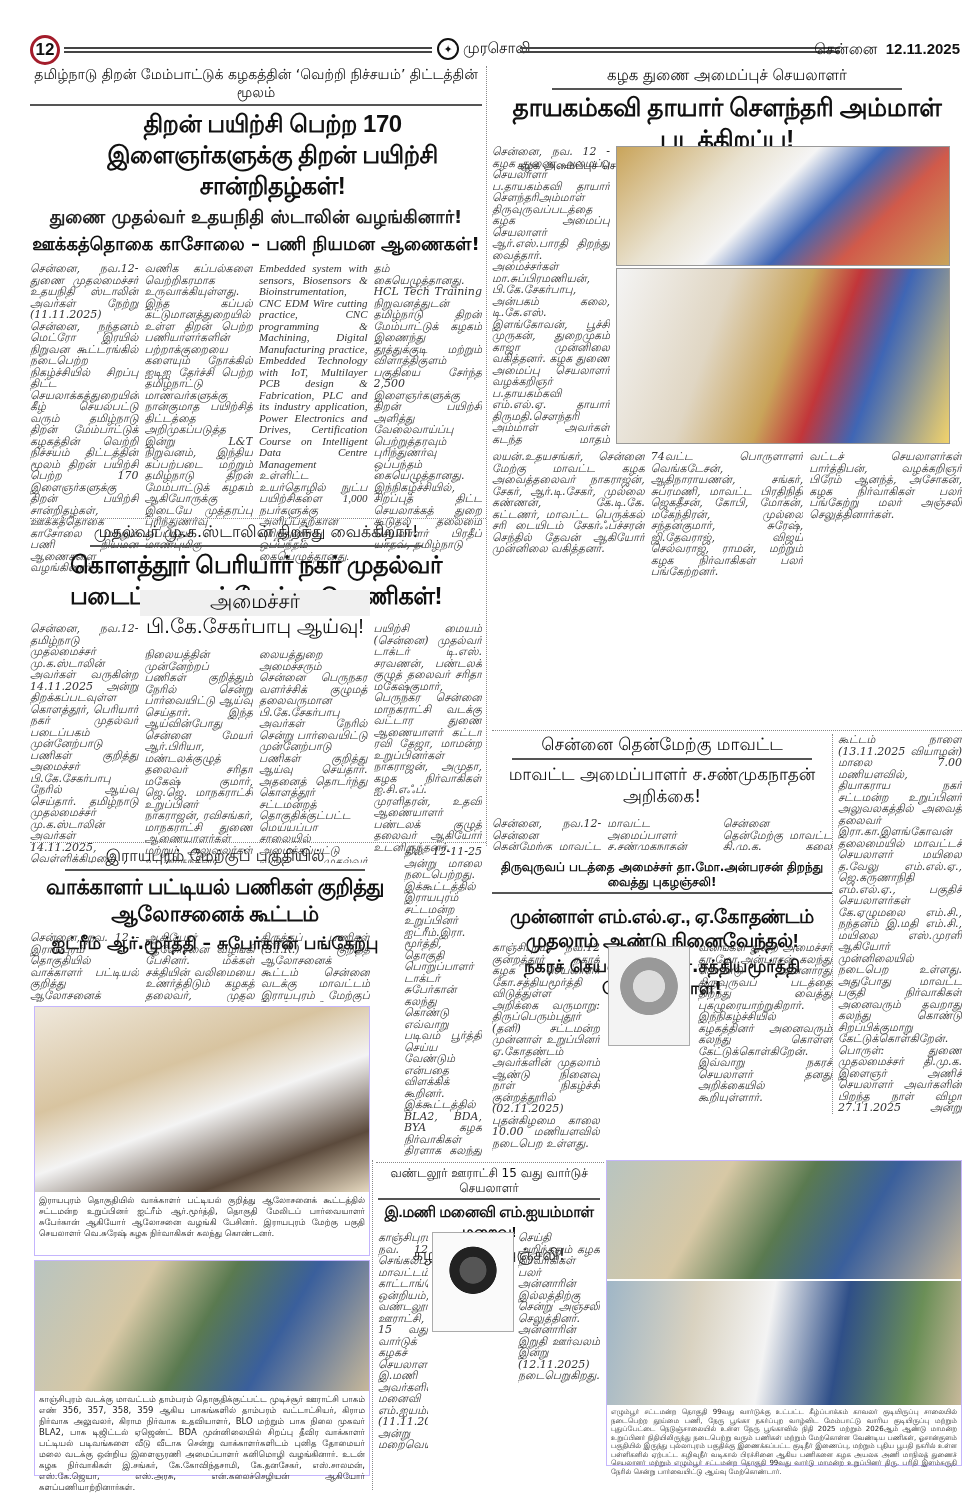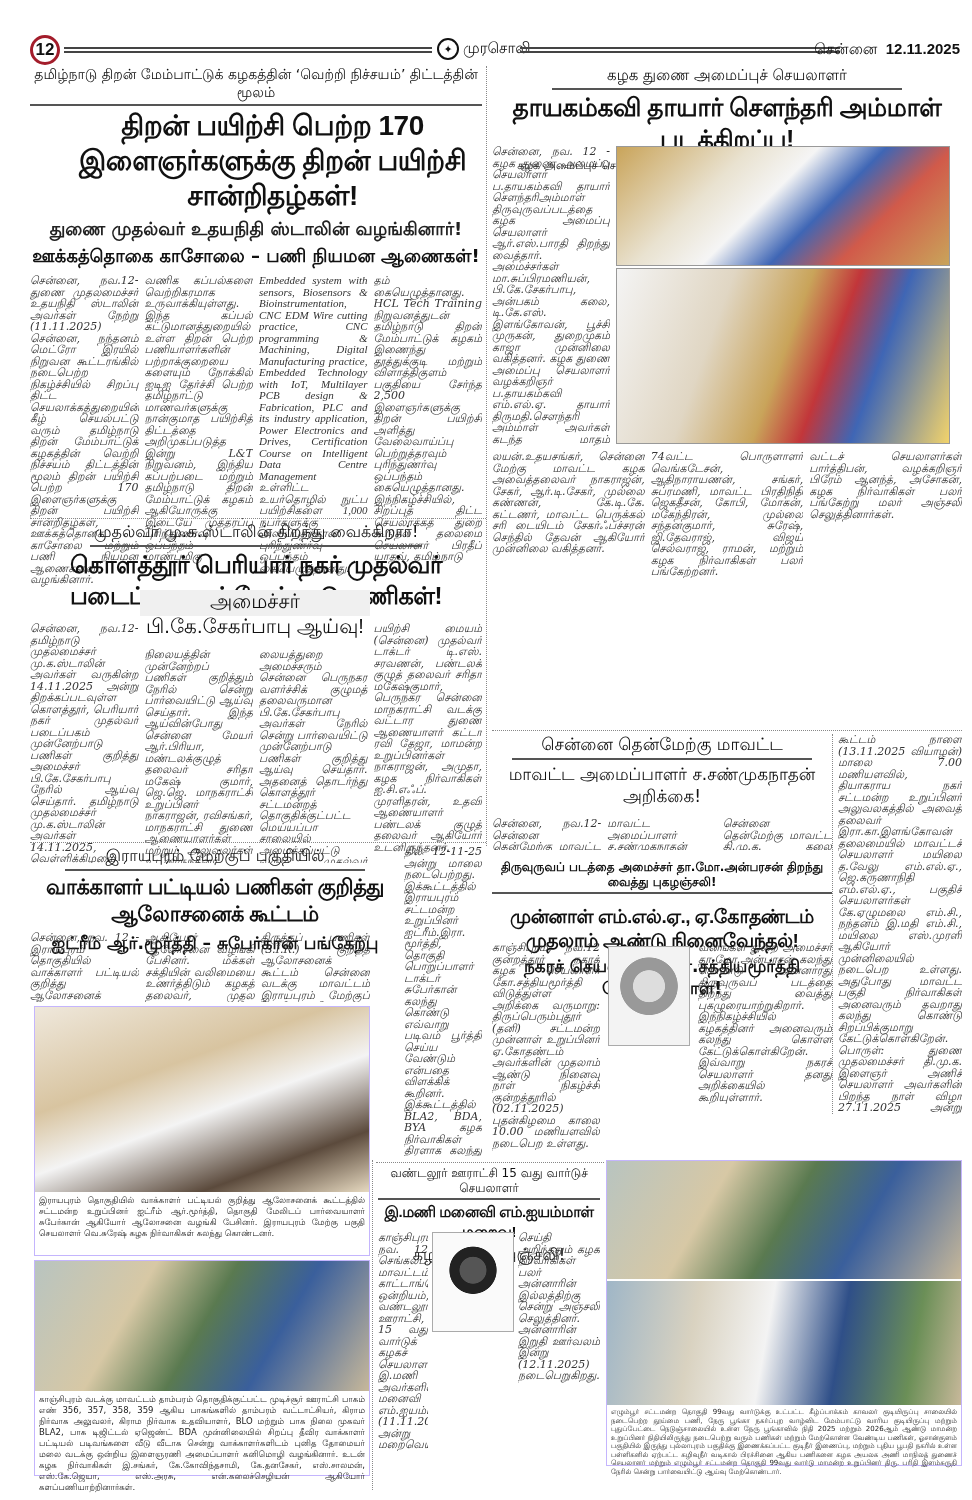--- a/index.html
+++ b/index.html
@@ -41,21 +41,21 @@
   </div>
   <div class="abs rule" style="left:490px; width:320px;"></div>
   <div class="abs dateline">
     <span>சென்னை</span>&nbsp;
     <span style="font-weight:bold;">12.11.2025</span>
   </div>
 </div>
 
 <div class="abs" style="left:30px; top:66px; width:452px; height:445px;">
   <div class="kicker" style="font-size:14px;">தமிழ்நாடு திறன் மேம்பாட்டுக் கழகத்தின் ‘வெற்றி நிச்சயம்’ திட்டத்தின் மூலம்</div>
-  <div class="headline" style="font-size:28px; margin-top:4px;margin-left:33px;">திறன் பயிற்சி பெற்ற 170 இளைஞர்களுக்கு திறன் பயிற்சி சான்றிதழ்கள்!</div>
+  <div class="headline" style="font-size:24px; margin-top:4px;margin-left:33px;">திறன் பயிற்சி பெற்ற 170 இளைஞர்களுக்கு திறன் பயிற்சி சான்றிதழ்கள்!</div>
   <div class="sub" style="font-size:18px; margin-top:3px; color:#222;">துணை முதல்வர் உதயநிதி ஸ்டாலின் வழங்கினார்!</div>
   <div class="sub" style="font-size:18px; margin-top:3px;">ஊக்கத்தொகை காசோலை – பணி நியமன ஆணைகள்!</div>
   <div class="body-cols" style="margin-top:6px; height:325px;">
     <div>சென்னை, நவ.12- துணை முதலமைச்சர் உதயநிதி ஸ்டாலின் அவர்கள் நேற்று (11.11.2025) சென்னை, நந்தனம் மெட்ரோ இரயில் நிறுவன கூட்டரங்கில் நடைபெற்ற நிகழ்ச்சியில் சிறப்பு திட்ட செயலாக்கத்துறையின் கீழ் செயல்பட்டு வரும் தமிழ்நாடு திறன் மேம்பாட்டுக் கழகத்தின் வெற்றி நிச்சயம் திட்டத்தின் மூலம் திறன் பயிற்சி பெற்ற 170 இளைஞர்களுக்கு திறன் பயிற்சி சான்றிதழ்கள், ஊக்கத்தொகை காசோலை மற்றும் பணி நியமன ஆணைகளை வழங்கினார்.</div>
     <div>வணிக கப்பல்களை வெற்றிகரமாக உருவாக்கியுள்ளது. இந்த கப்பல் கட்டுமானத்துறையில் உள்ள திறன் பெற்ற பணியாளர்களின் பற்றாக்குறையை களையும் நோக்கில் ஐடிஐ தேர்ச்சி பெற்ற தமிழ்நாட்டு மாணவர்களுக்கு நான்குமாத பயிற்சித் திட்டத்தை அறிமுகப்படுத்த இன்று L&amp;T நிறுவனம், இந்திய கப்பற்படை மற்றும் தமிழ்நாடு திறன் மேம்பாட்டுக் கழகம் ஆகியோருக்கு இடையே முத்தரப்பு புரிந்துணர்வு ஒப்பந்தம் மாண்புமிகு</div>
     <div style="font-family:'Liberation Serif',serif;">Embedded system with sensors, Biosensors &amp; Bioinstrumentation, CNC EDM Wire cutting practice, CNC programming &amp; Machining, Digital Manufacturing practice, Embedded Technology with IoT, Multilayer PCB design &amp; Fabrication, PLC and its industry application, Power Electronics and Drives, Certification Course on Intelligent Data Centre Management உள்ளிட்ட உயர்தொழில் நுட்ப பயிற்சிகளை 1,000 நபர்களுக்கு அளிப்பதற்கான புரிந்துணர்வு ஒப்பந்தம் கையெழுத்தானது.</div>
     <div>தம் கையெழுத்தானது. HCL Tech Training நிறுவனத்துடன் தமிழ்நாடு திறன் மேம்பாட்டுக் கழகம் இணைந்து தூத்துக்குடி மற்றும் விளாத்திகுளம் பகுதியை சேர்ந்த 2,500 இளைஞர்களுக்கு திறன் பயிற்சி அளித்து வேலைவாய்ப்பு பெற்றுத்தரவும் புரிந்துணர்வு ஒப்பந்தம் கையெழுத்தானது. இந்நிகழ்ச்சியில், சிறப்புத் திட்ட செயலாக்கத் துறை கூடுதல் தலைமை செயலாளர் பிரதீப் யாதவ், தமிழ்நாடு</div>
   </div>
 </div>
 

